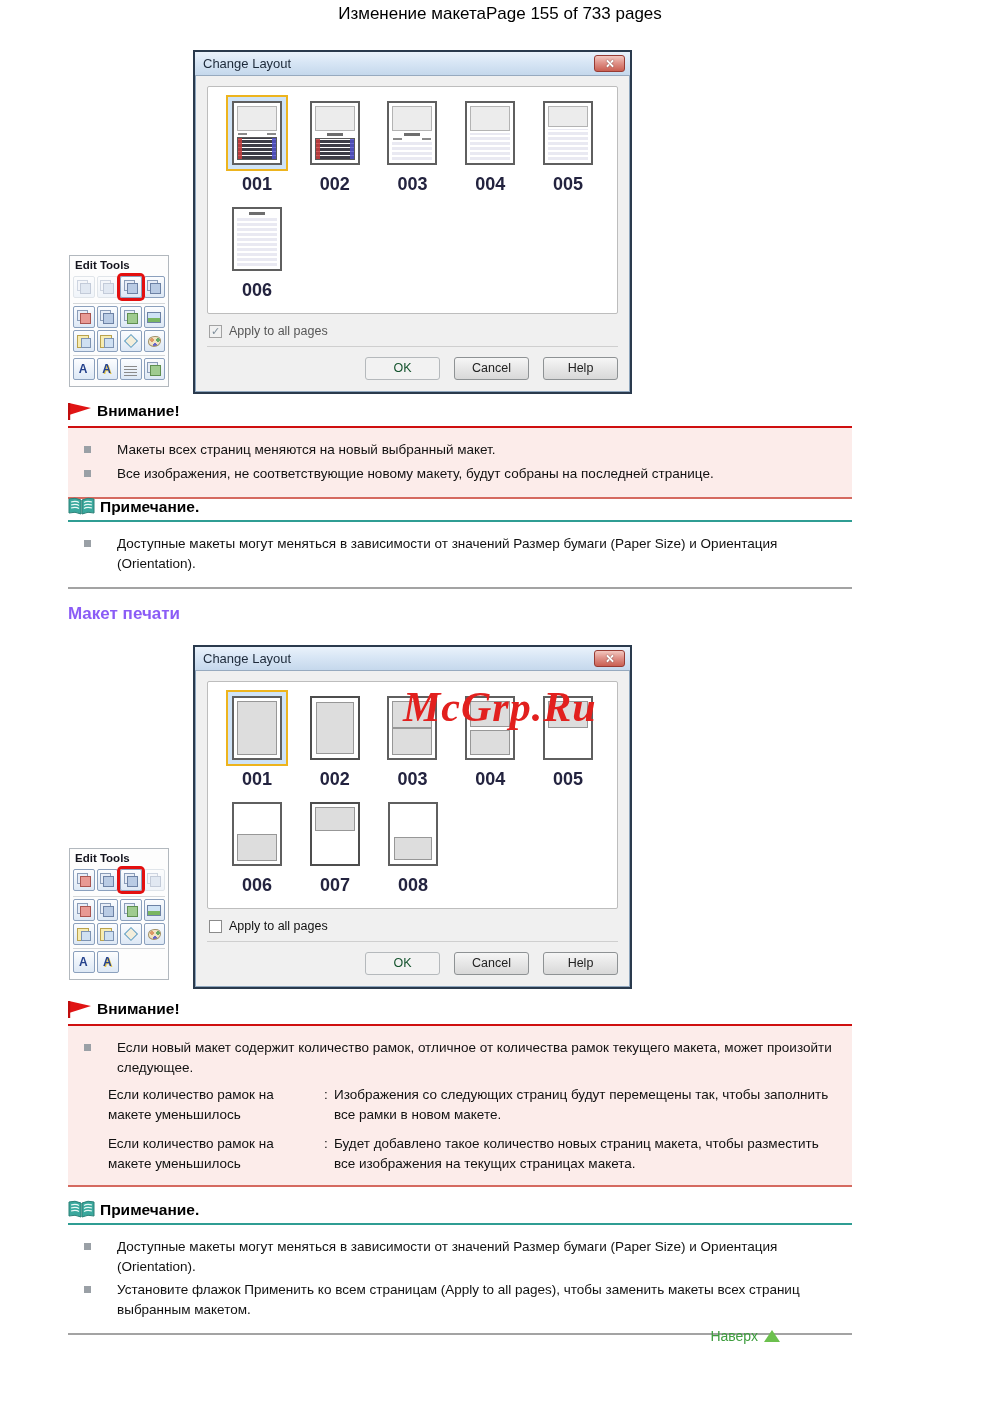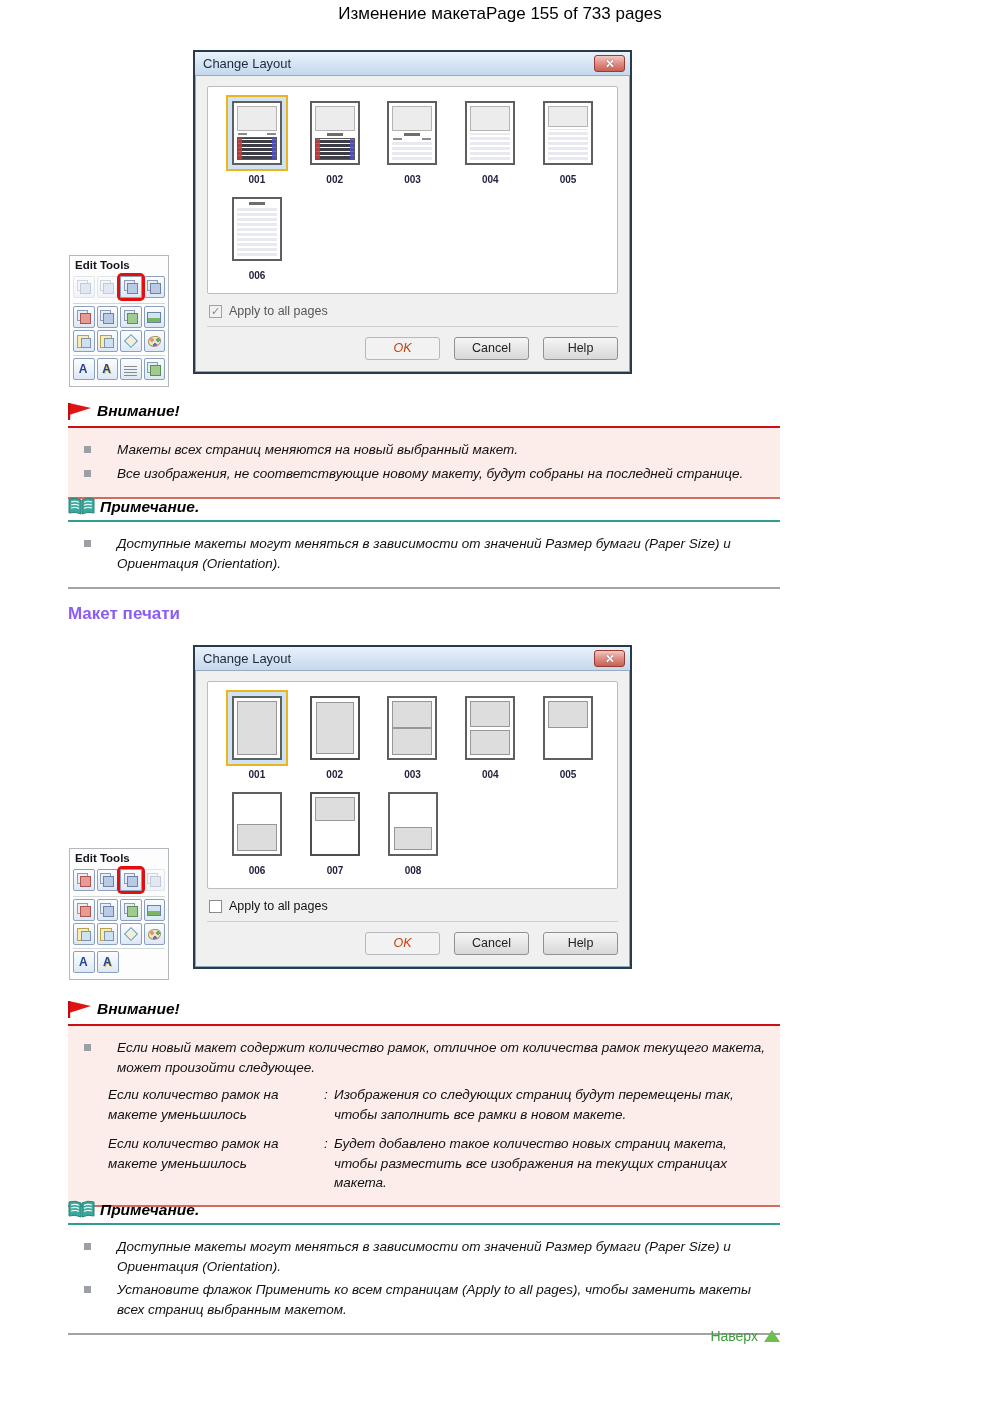--- a/index.html
+++ b/index.html
@@ -16,21 +16,21 @@
   .close-btn { position:absolute; right:5px; top:3px; width:31px; height:17px; border:1px solid #973b33; border-radius:3px; background:linear-gradient(#f3c8c0,#e0938a 45%,#c95f52); display:flex; align-items:center; justify-content:center; cursor:default; }
   .close-x { position:relative; width:9px; height:9px; }
   .close-x::before,.close-x::after { content:""; position:absolute; left:4px; top:0; width:2px; height:9px; background:#fff; box-shadow:0 0 1px #5a1a14; }
   .close-x::before { transform:rotate(45deg); } .close-x::after { transform:rotate(-45deg); }
   .dlg-body { padding:10px 12px 12px 12px; }
   .panel { background:#fff; border:1px solid #bdbdbd; border-radius:2px; padding:6px 10px; }
   .trow { display:flex; margin:2px 0 6px 0; }
   .cell { width:78px; display:flex; flex-direction:column; align-items:center; }
   .twrap { border:2px solid transparent; padding:4px; }
   .twrap.sel { background:#cfe3f7; border-color:#edb41e; }
-  .tlabel { margin-top:3px; font-size:10px; font-weight:bold; color:#23233f; }
+  .tlabel { margin-top:3px; font-size:18px; font-weight:bold; color:#23233f; }
 
   .thumb { width:50px; height:64px; background:#fff; border:2px solid #5f5f5f; display:flex; flex-direction:column; padding:3px; gap:2px; }
   .photo { height:25px; background:#ececec; border:1px solid #b3b3b3; }
   .photo.sm { height:21px; }
   .bars { display:flex; justify-content:space-between; padding:0 1px; }
   .bars i { width:9px; height:2px; background:#8a8a8a; }
   .bigbar { width:16px; height:3px; background:#6e6e6e; margin:0 auto; }
   .dense { flex:1; border:1px solid #5a5a5a;
     background:
       linear-gradient(90deg, rgba(200,60,60,.85) 0 4px, rgba(0,0,0,0) 4px),
@@ -50,21 +50,21 @@
   .t-f7 .fr { height:45%; }
   .t-f8 .fr { height:42%; margin:0 1px 1px 1px; }
 
   .apply { display:flex; align-items:center; gap:7px; margin:10px 2px 8px 2px; font-size:12.5px; }
   .cb { width:13px; height:13px; background:#fff; border:1px solid #8b8b8b; display:inline-flex; align-items:center; justify-content:center; font-size:11px; line-height:11px; }
   .cb.dischecked { background:#f1f1f1; border-color:#a2a2a2; color:#7d8d99; }
   .apply.dis { color:#575757; }
   .sep { border-top:1px solid #cfcfcf; margin:6px 0 10px 0; }
   .btnrow { display:flex; justify-content:flex-end; gap:14px; }
   .btn { width:75px; height:23px; font-size:12.5px; color:#222; border:1px solid #8e9294; border-radius:3px; background:linear-gradient(#f6f6f6,#e8e8e8 45%,#d8d8d8); text-align:center; line-height:21px; }
-  .btn.dis { color:#c2410c; border-color:#b5b9bc; background:#f2f2f2;font-style:italic; }
+  .btn.dis { color:#14532d; border-color:#b5b9bc; background:#f2f2f2; }
 
   .watermark { position:absolute; left:208px; top:36px; font-family:"Liberation Serif", serif; font-style:italic; font-weight:bold; font-size:42px; color:#e2201e; letter-spacing:1px; z-index:6; }
 
   
   .tools { position:absolute; width:100px; background:#fdfdfd; border:1px solid #b2b8be; padding:2px 3px 3px 3px; }
   .tools-hdr { font-size:11.5px; font-weight:bold; color:#14141e; padding:1px 2px 3px 2px; }
   .tgroup { padding:2px 0 3px 0; border-top:1px solid #d4d7da; }
   .tg-row { display:flex; gap:2px; margin-bottom:2px; }
   .tool { width:22px; height:22px; border:1px solid #8ba0bd; border-radius:2px; background:linear-gradient(#fcfdff,#dde8f5); display:flex; align-items:center; justify-content:center; position:relative; }
   .tool.dis { opacity:.4; border-color:#b7c2cf; }
@@ -78,21 +78,21 @@
   .g-note::before { content:""; position:absolute; left:0; top:1px; width:10px; height:11px; background:#f7ecb2; border:1px solid #b9a24e; }
   .g-note::after { content:""; position:absolute; right:0; bottom:0; width:8px; height:8px; background:#cfe0f2; border:1px solid #7d93b2; }
   .g-diamond { width:10px; height:10px; margin:2px; background:#f3eedb; border:1px solid #5e9fc9; transform:rotate(45deg); }
   .g-palette { width:13px; height:11px; margin-top:1px; border:1px solid #a3926a; border-radius:50% 40% 55% 45%;
     background:radial-gradient(circle at 3px 3px,#d96 1.6px,rgba(0,0,0,0) 1.8px),radial-gradient(circle at 9px 3px,#6a6 1.6px,rgba(0,0,0,0) 1.8px),radial-gradient(circle at 6px 8px,#66c 1.6px,rgba(0,0,0,0) 1.8px),#f0e3c2; }
   .g-A::before { content:"A"; position:absolute; left:2px; top:0; font:bold 12px "Liberation Sans",sans-serif; color:#24418c; }
   .g-A2::before { content:"A"; position:absolute; left:2px; top:0; font:bold 12px "Liberation Sans",sans-serif; color:#24418c; text-shadow:1px 1px 0 #e8c84a; }
   .g-lines { width:13px; height:12px; margin-top:1px; background:repeating-linear-gradient(0deg,#8a8a8a 0 1px,rgba(0,0,0,0) 1px 3px); }
 
   
-  .block { position:absolute; left:68px; width:712px;font-style:italic; }
+  .block { position:absolute; left:68px; width:784px; }
   .sec-title { display:flex; align-items:center; gap:5px; font-size:15.5px; font-weight:bold; color:#000; }
   .warnbox { margin-top:6px; background:#fcecea; border-top:2px solid #cf0f0f; border-bottom:2px solid #d56a60; padding:8px 12px 10px 8px; }
   .noteline { margin-top:4px; border-top:2px solid #2f9d93; }
   .notebody { padding:8px 12px 10px 8px; border-bottom:2px solid #a3a3a3; }
   .bitem { display:flex; gap:26px; margin:4px 0; font-size:13.5px; line-height:1.45; }
   .sq { flex:0 0 auto; width:7px; height:7px; margin:6px 0 0 8px; background:#9aa0a6; }
   .cases { margin:8px 0 2px 32px; display:grid; grid-template-columns:210px 16px auto; row-gap:10px; font-size:13.5px; line-height:1.45; }
   .cases .colon { text-align:center; }
 
   .green-h { position:absolute; left:68px; font-size:17px; font-weight:bold; color:#8b5cf6; }
@@ -301,20 +301,21 @@
       <div class="bitem">
           <span class="sq"></span>
           <span>Доступные макеты могут меняться в зависимости от значений Размер бумаги (Paper Size) и Ориентация (Orientation).</span>
         </div>
     </div>
   </div>
 
   <div class="green-h" style="top:604px;">Макет печати</div>
 
   <div class="dlg" style="left:193px; top:645px;">
+    <div class="watermark">McGrp.Ru</div>
     <div class="dlg-title">
       <span>Change Layout</span>
       <span class="close-btn">
           <span class="close-x"></span>
         </span>
     </div>
     <div class="dlg-body">
       <div class="panel">
         <div class="trow">
           <div class="cell">

